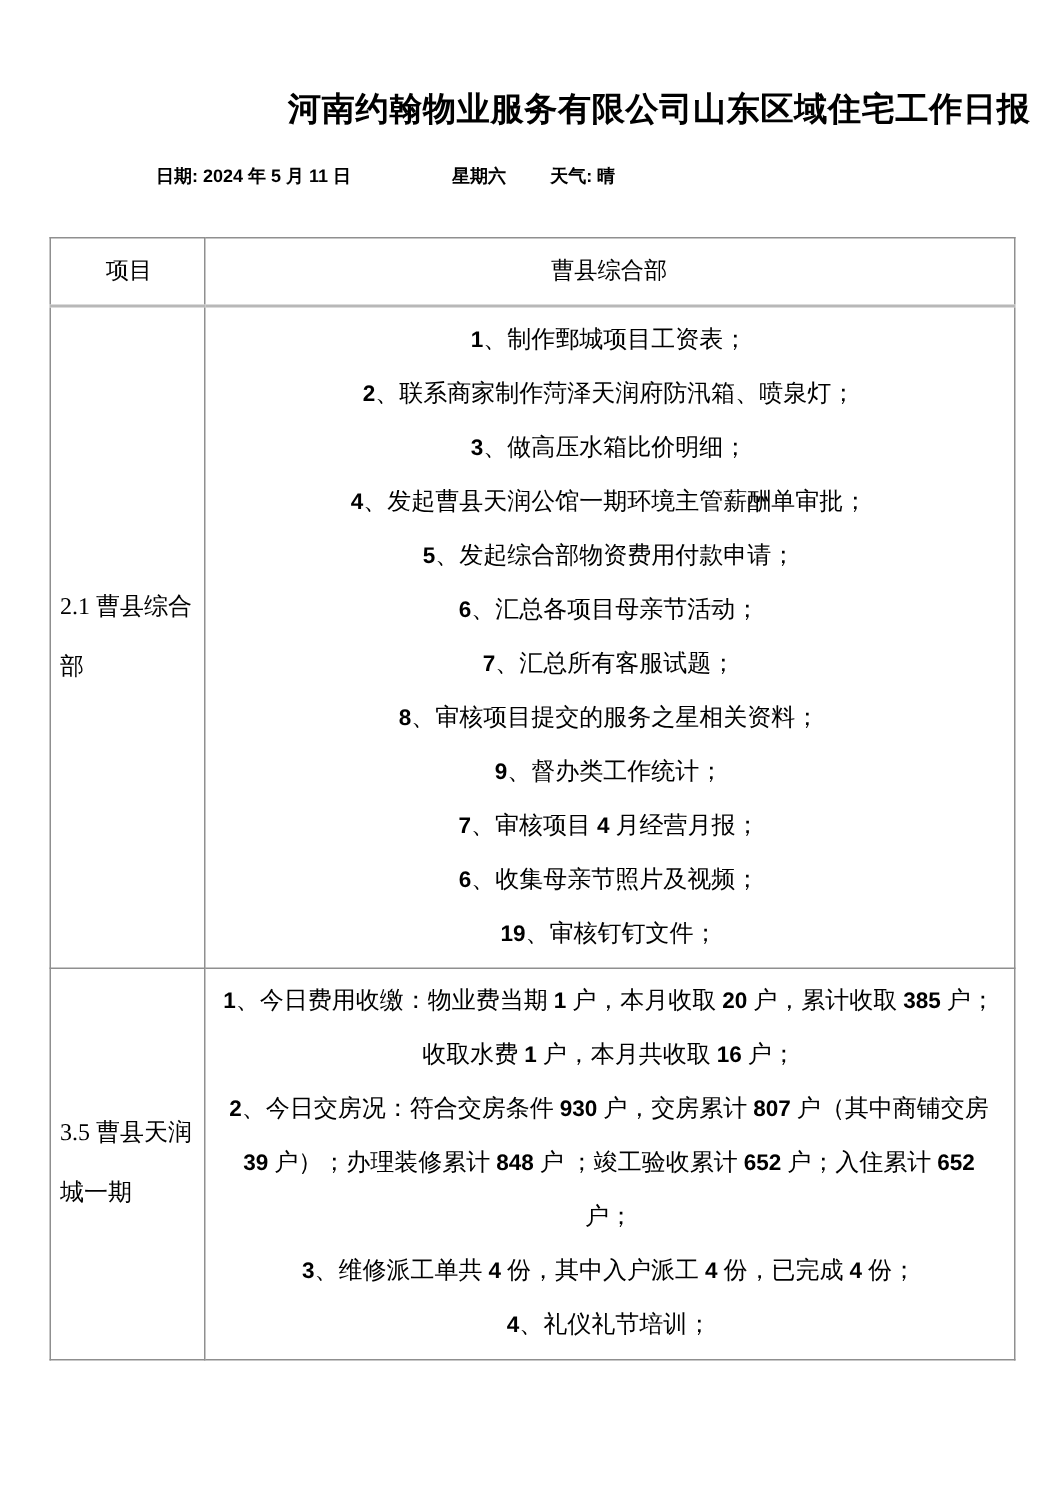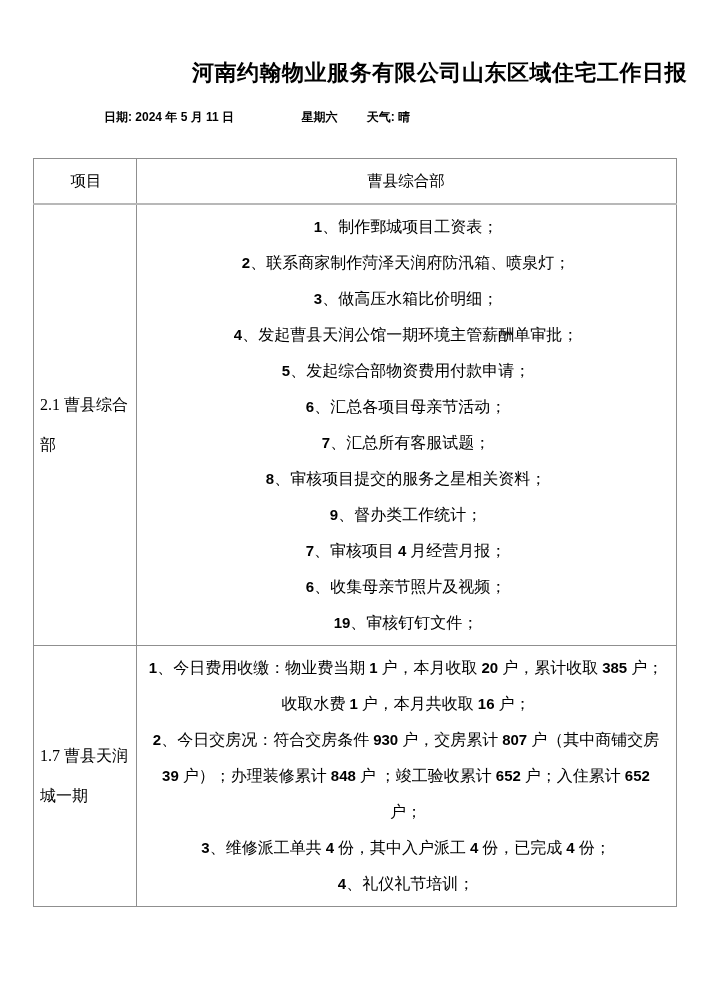--- a/index.html
+++ b/index.html
@@ -96,21 +96,21 @@
       <div class="work-item"><span class="num">7</span>、汇总所有客服试题；</div>
       <div class="work-item"><span class="num">8</span>、审核项目提交的服务之星相关资料；</div>
       <div class="work-item"><span class="num">9</span>、督办类工作统计；</div>
       <div class="work-item"><span class="num">7</span>、审核项目 <span class="num">4</span> 月经营月报；</div>
       <div class="work-item"><span class="num">6</span>、收集母亲节照片及视频；</div>
       <div class="work-item"><span class="num">19</span>、审核钉钉文件；</div>
     </td>
   </tr>
 
   <tr>
-    <td class="proj-cell">1.7 曹县天润城一期</td>
+    <td class="proj-cell">3.5 曹县天润城一期</td>
     <td class="work-cell">
       <div class="work-item"><span class="num">1</span>、今日费用收缴：物业费当期 <span class="num">1</span> 户，本月收取 <span class="num">20</span> 户，累计收取 <span class="num">385</span> 户；收取水费 <span class="num">1</span> 户，本月共收取 <span class="num">16</span> 户；</div>
       <div class="work-item"><span class="num">2</span>、今日交房况：符合交房条件 <span class="num">930</span> 户，交房累计 <span class="num">807</span> 户（其中商铺交房 <span class="num">39</span> 户）；办理装修累计 <span class="num">848</span> 户 ；竣工验收累计 <span class="num">652</span> 户；入住累计 <span class="num">652</span> 户；</div>
       <div class="work-item"><span class="num">3</span>、维修派工单共 <span class="num">4</span> 份，其中入户派工 <span class="num">4</span> 份，已完成 <span class="num">4</span> 份；</div>
       <div class="work-item"><span class="num">4</span>、礼仪礼节培训；</div>
     </td>
   </tr>
 </tbody>
   </table>
 

